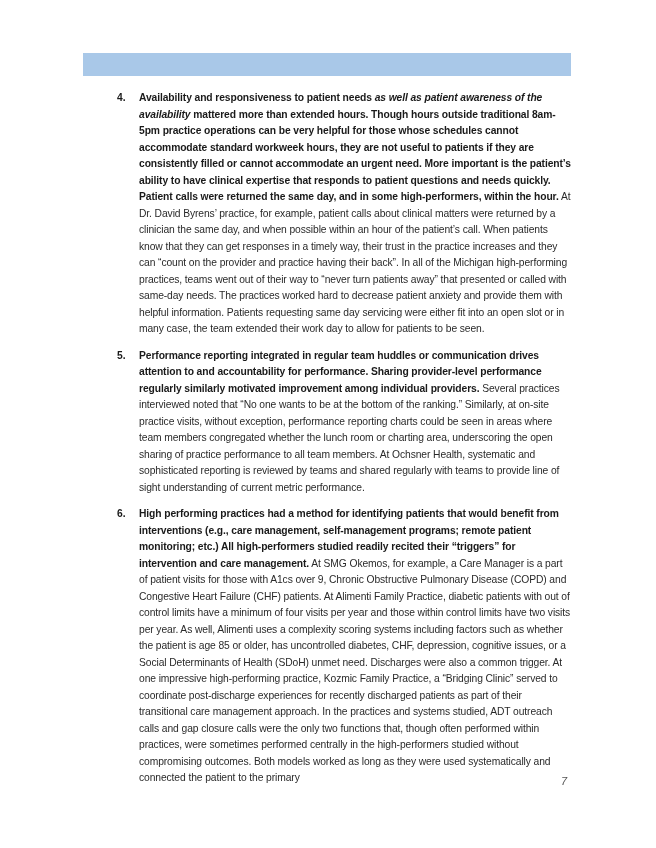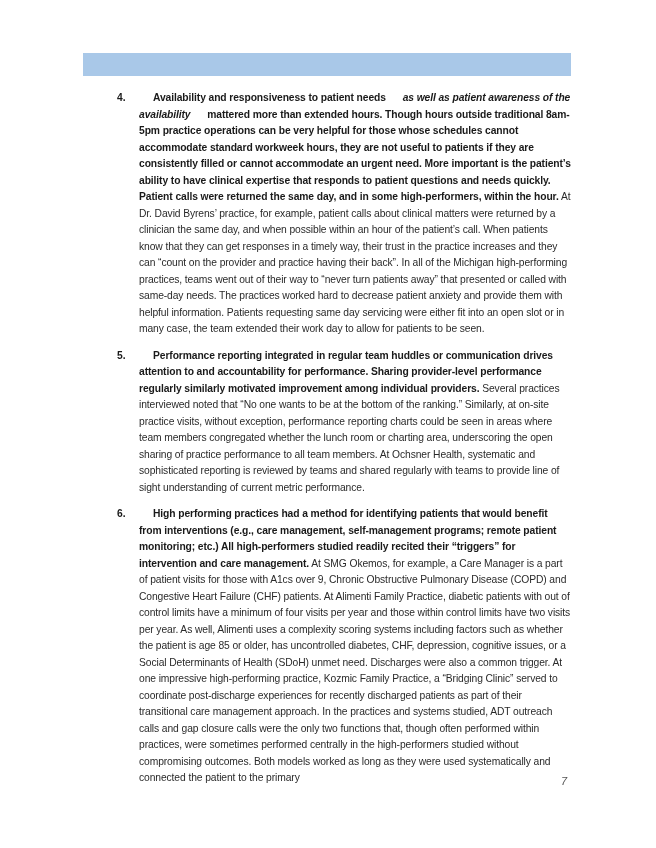--- a/index.html
+++ b/index.html
@@ -15,21 +15,21 @@
     position: absolute; left: 117px; top: 90px; width: 455px;
   }
   .item {
     position: relative; padding-left: 22px; margin-bottom: 10px;
     font-size: 10.3px; line-height: 16.5px; letter-spacing: -0.1px;
     text-align: left;
   }
   .item .num {
     position: absolute; left: 0; top: 0; font-weight: bold; color: #1a1a1a;
   }
-  .item b { color: #1a1a1a; margin-left: 14px; }
+  .item b { color: #1a1a1a; }
   .item i b, .item b i { font-style: italic; }
   .page-number {
     position: absolute; left: 561px; top: 775px; font-size: 11px; font-style: italic; color: #555;
   }
 </style>
 </head>
 <body>
 
 <div class="header-bar"></div>
 

